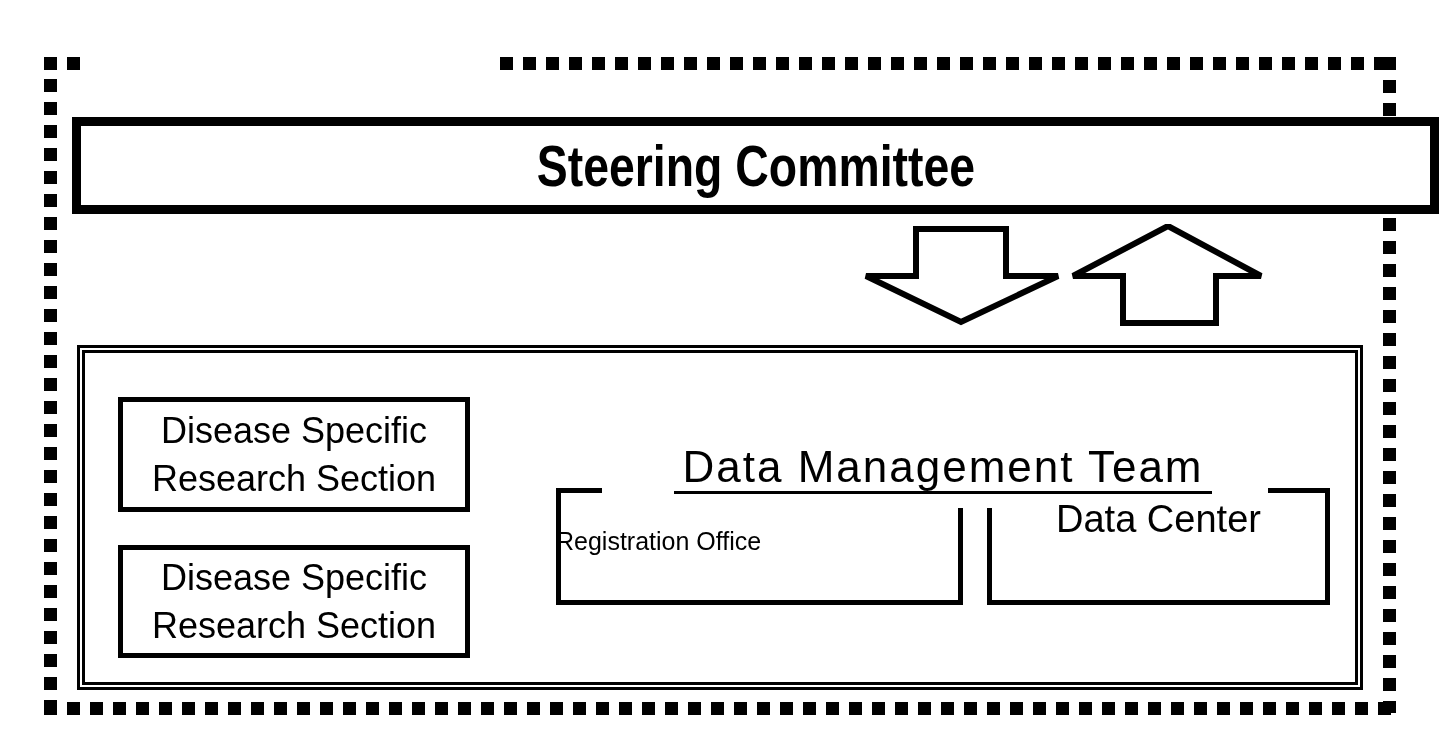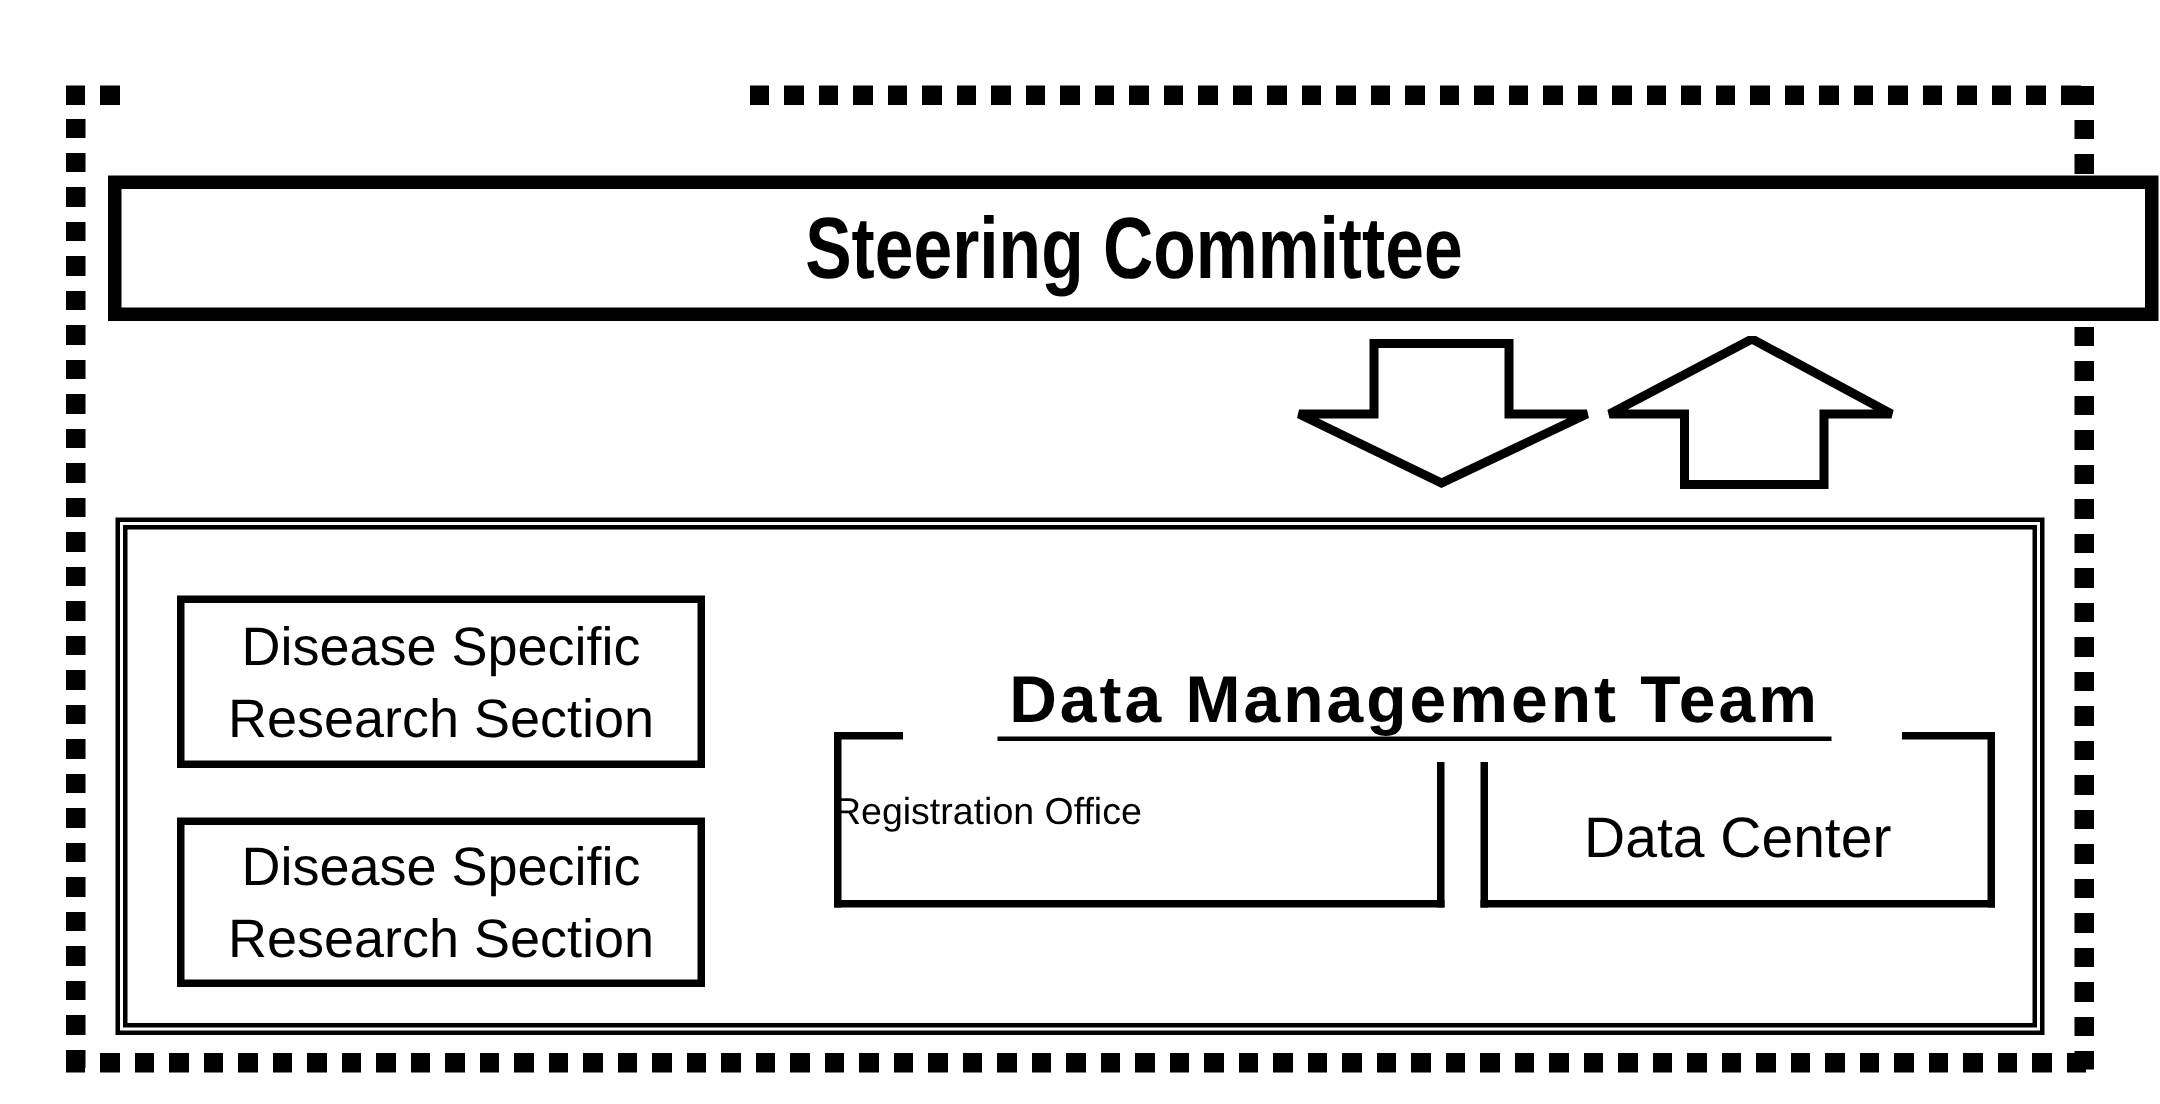--- a/index.html
+++ b/index.html
@@ -40,34 +40,34 @@
   .dsrs-box{position:absolute;left:118px;width:352px;border:5px solid #000;
     box-sizing:border-box;background:#fff;display:flex;flex-direction:column;
     align-items:center;justify-content:center;text-align:center;}
   .dsrs-1{top:397px;height:115px;}
   .dsrs-2{top:545px;height:113px;}
   .dsrs-box span{font-size:36px;line-height:48px;font-weight:400;white-space:nowrap;}
 
   
   .dmt-title{position:absolute;left:556px;top:444px;width:774px;text-align:center;}
   .dmt-title span{display:inline-block;font-size:44px;letter-spacing:2px;line-height:46px;
-    font-weight:700;border-bottom:3px solid #000;padding:0 8px 1px 8px;white-space:nowrap;}
+    font-weight:400;border-bottom:3px solid #000;padding:0 8px 1px 8px;white-space:nowrap;}
 
   .ro-frame{position:absolute;left:556px;top:488px;width:407px;height:117px;
     border-left:5px solid #000;border-bottom:5px solid #000;box-sizing:border-box;}
   .ro-stub{position:absolute;left:556px;top:488px;width:46px;height:5px;background:#000;}
   .ro-rightbar{position:absolute;left:958px;top:508px;width:5px;height:97px;background:#000;}
   .ro-label{position:absolute;left:556px;top:527px;width:407px;text-align:left;
     font-size:25px;font-weight:400;white-space:nowrap;}
 
   .dc-frame{position:absolute;left:987px;top:488px;width:343px;height:117px;
     border-right:5px solid #000;border-bottom:5px solid #000;box-sizing:border-box;}
   .dc-stub{position:absolute;left:1268px;top:488px;width:62px;height:5px;background:#000;}
   .dc-leftbar{position:absolute;left:987px;top:508px;width:5px;height:97px;background:#000;}
-  .dc-label{position:absolute;left:987px;top:538px;width:343px;text-align:center;
+  .dc-label{position:absolute;left:987px;top:498px;width:343px;text-align:center;
     font-size:38px;font-weight:400;white-space:nowrap;}
 </style>
 </head>
 <body>
 
 <div class="stage">
 
   <div class="dots-h dots-top-a"></div>
   <div class="dots-h dots-top-b"></div>
   <div class="dots-v dots-left"></div>

